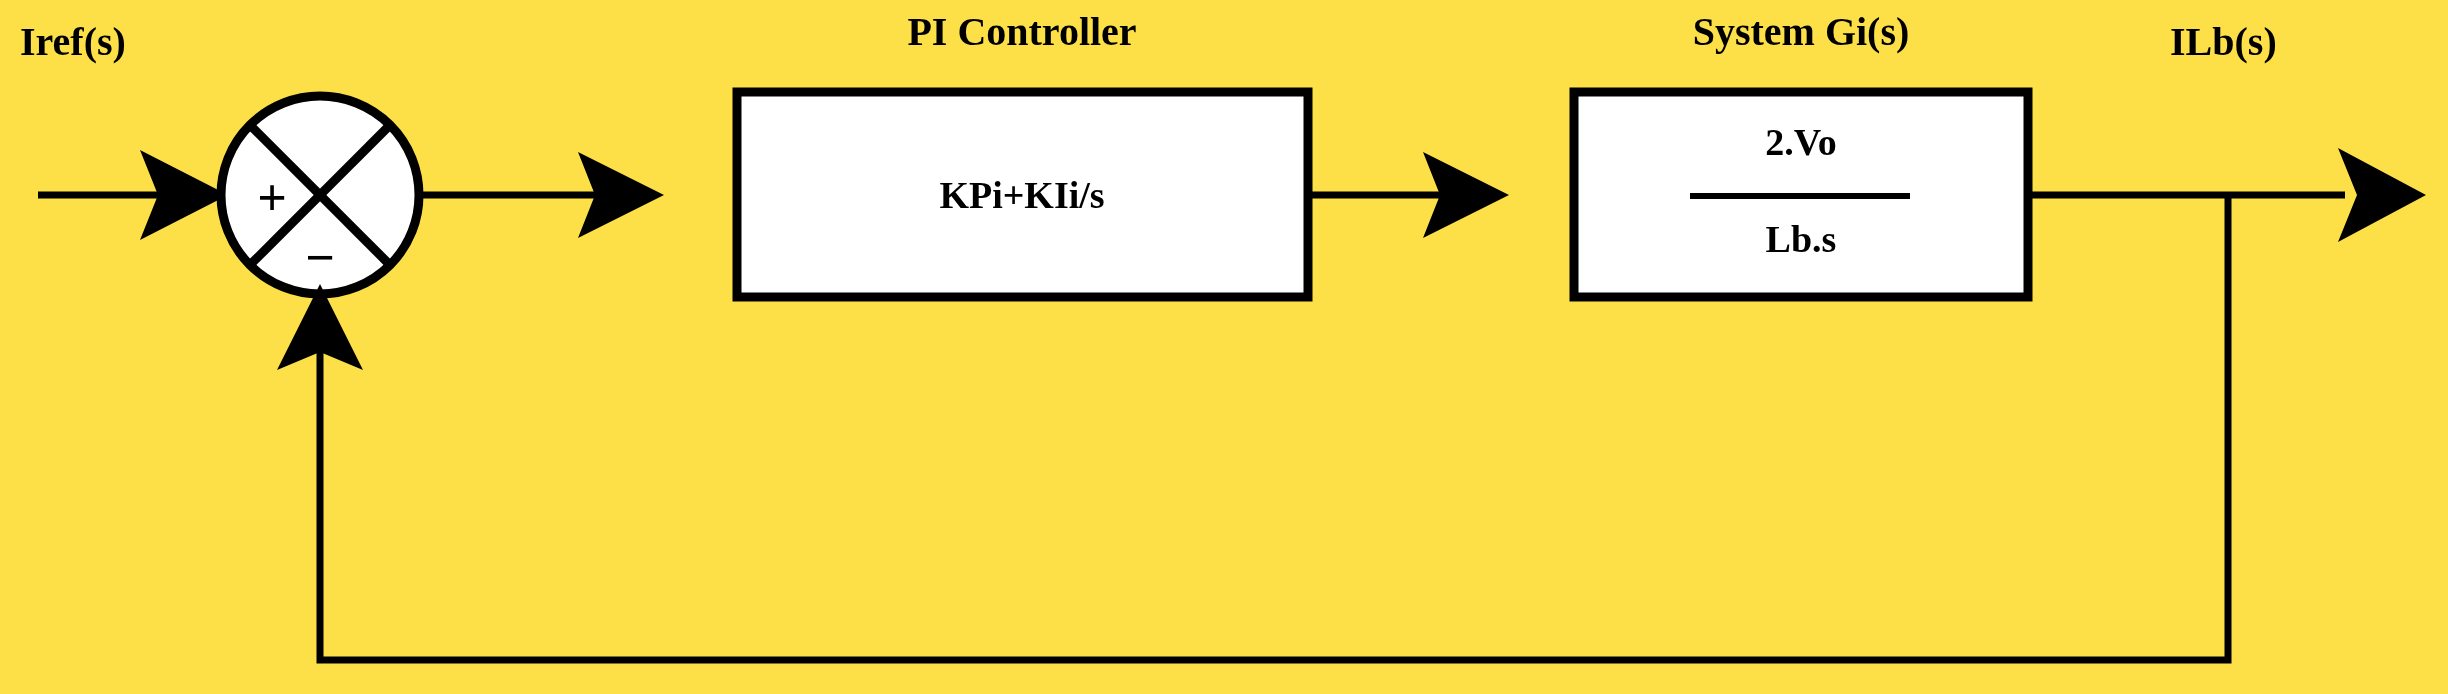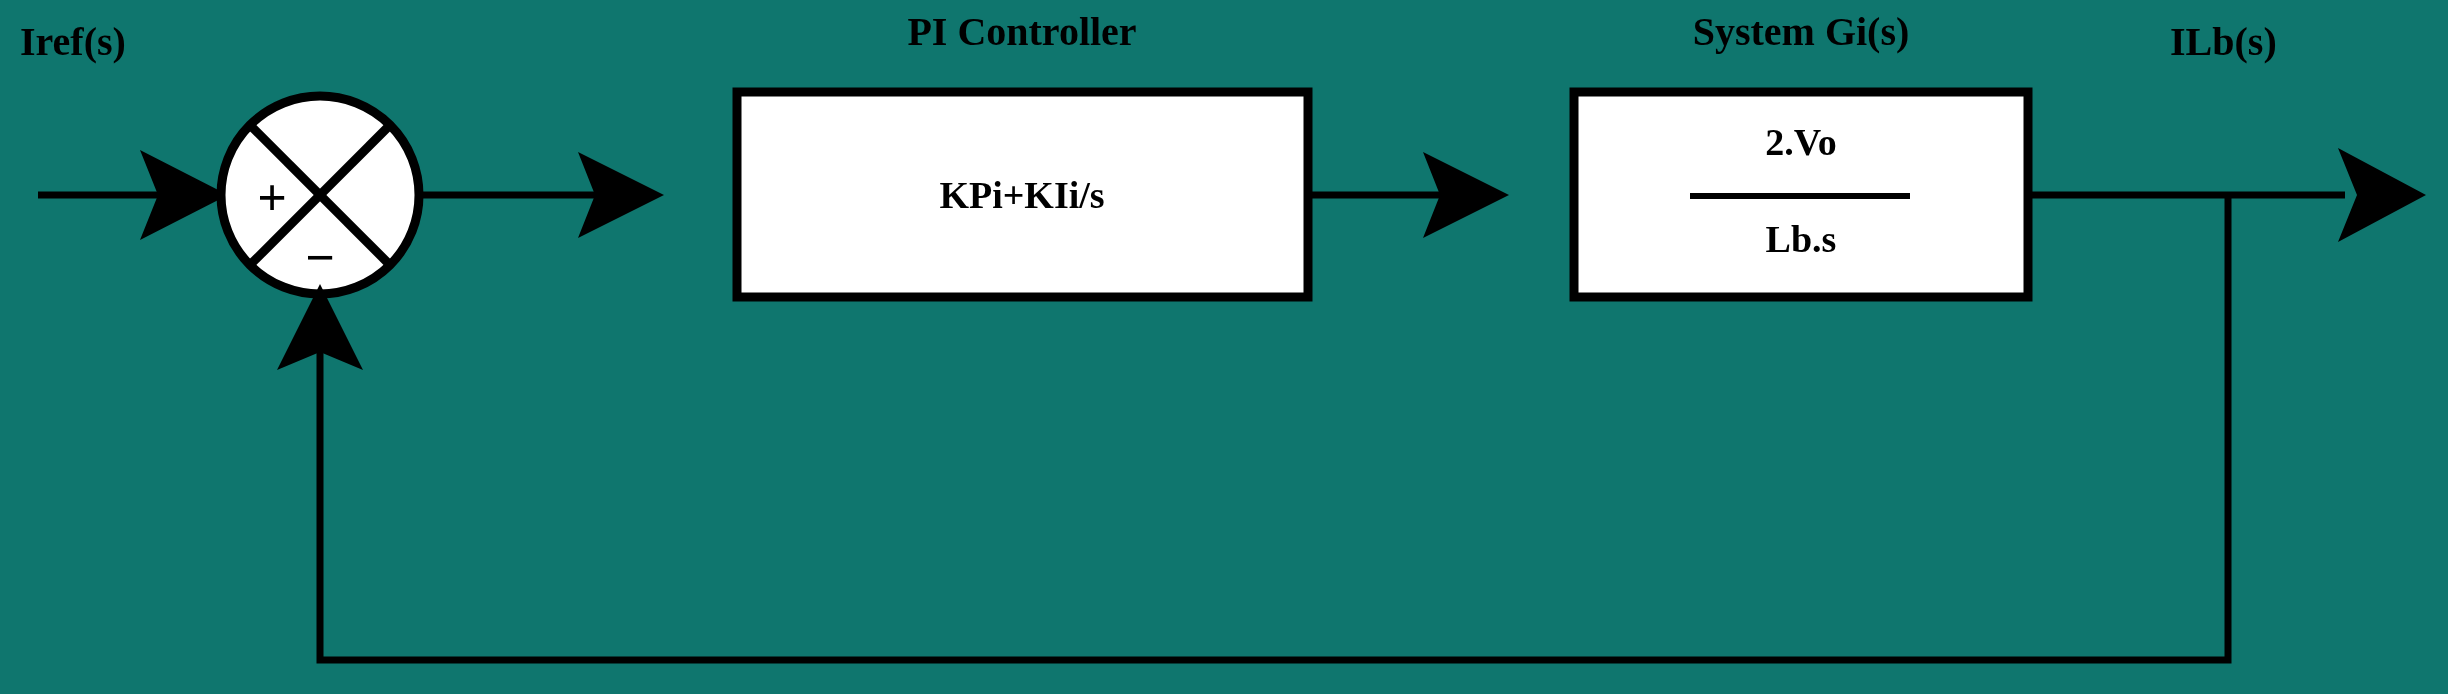--- a/index.html
+++ b/index.html
@@ -8,21 +8,21 @@
     padding: 0;
     background: #ffffff;
   }
   body {
     font-family: "Liberation Serif", "DejaVu Serif", serif;
   }
   #diagram-root {
     position: relative;
     width: 2448px;
     height: 694px;
-    background: #0f766e;
+    background: #fde047;
     overflow: hidden;
   }
   #diagram-svg {
     position: absolute;
     top: 0;
     left: 0;
     width: 2448px;
     height: 694px;
     display: block;
   }

